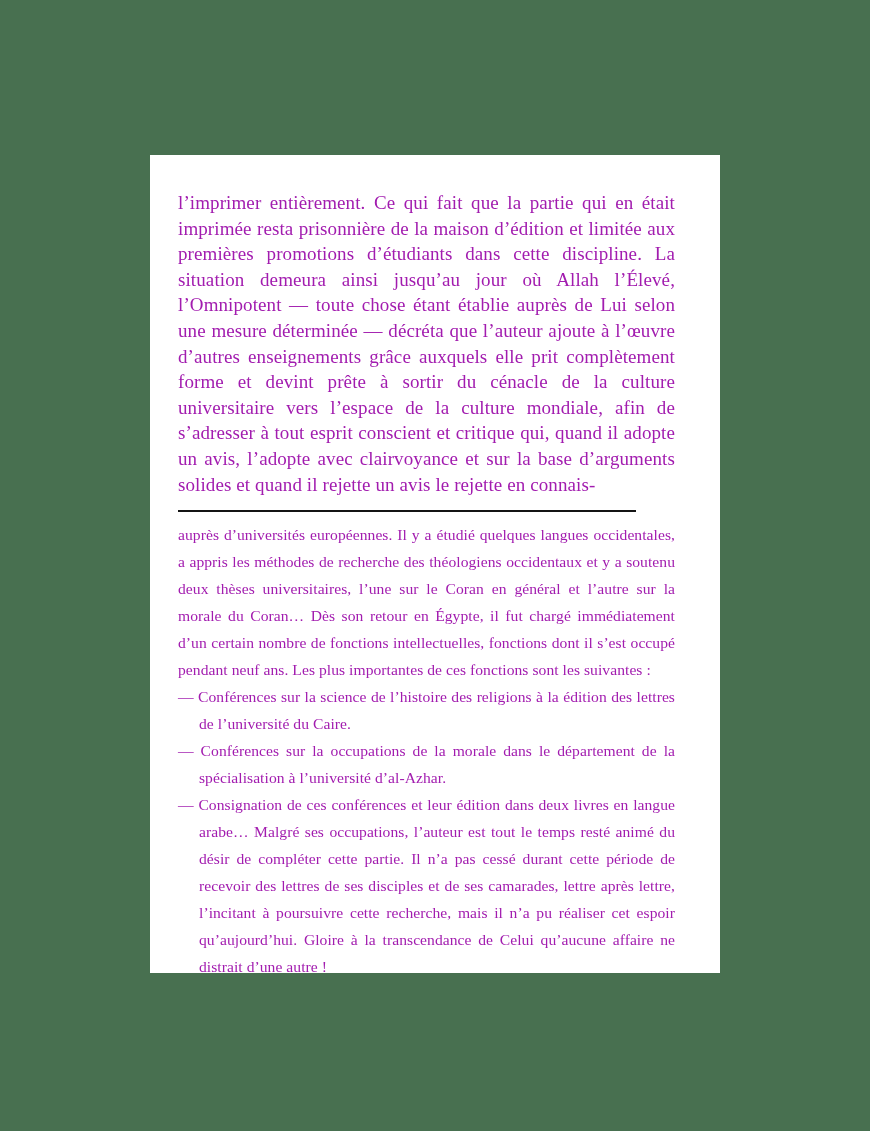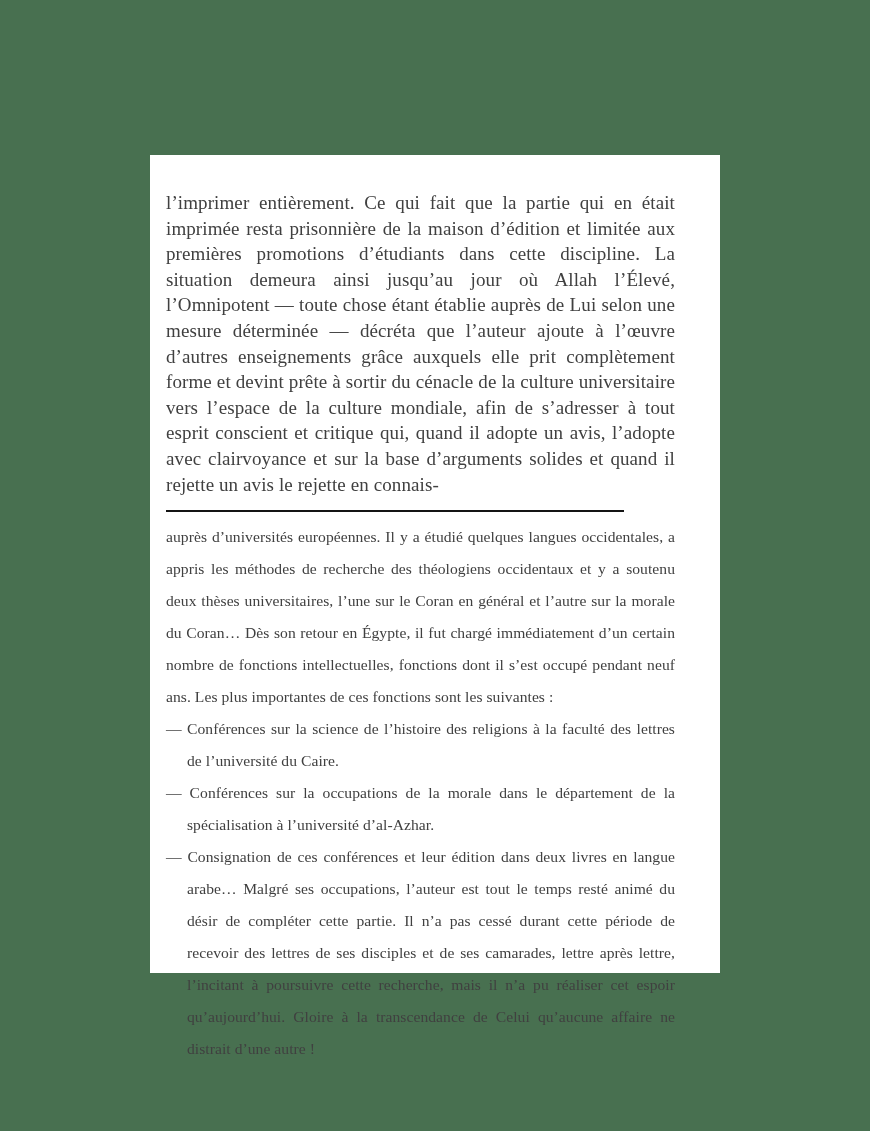--- a/index.html
+++ b/index.html
@@ -15,38 +15,38 @@
     overflow: hidden;
   }
   .book-page {
     position: absolute;
     left: 150px;
     top: 155px;
     width: 570px;
     height: 818px;
     background: #ffffff;
     box-sizing: border-box;
-    padding: 35px 45px 0 16px;
-    color: #404040;
+    padding: 35px 45px 0 28px;
+    color: #a21caf;
   }
   .main-text {
     font-size: 19px;
     line-height: 25.6px;
     text-align: justify;
     letter-spacing: 0.1px;
   }
   .footnote-rule {
     border: none;
     border-top: 2px solid #141414;
     width: 458px;
     margin: 13px 0 9px 0;
   }
   .footnote {
     font-size: 15.6px;
-    line-height: 32px;
+    line-height: 27px;
     text-align: justify;
     letter-spacing: 0.05px;
   }
   .fn-intro {
     margin: 0;
   }
   .fn-item {
     margin: 0;
     padding-left: 21px;
     text-indent: -21px;
@@ -55,17 +55,17 @@
 </head>
 <body>
 
 <div class="book-page">
   <div class="main-text">l’imprimer entièrement. Ce qui fait que la partie qui en était imprimée resta prisonnière de la maison d’édition et limitée aux premières promotions d’étudiants dans cette discipline. La situation demeura ainsi jusqu’au jour où Allah l’Élevé, l’Omnipotent — toute chose étant établie auprès de Lui selon une mesure déterminée — décréta que l’auteur ajoute à l’œuvre d’autres enseignements grâce auxquels elle prit complètement forme et devint prête à sortir du cénacle de la culture universitaire vers l’espace de la culture mondiale, afin de s’adresser à tout esprit conscient et critique qui, quand il adopte un avis, l’adopte avec clairvoyance et sur la base d’arguments solides et quand il rejette un avis le rejette en connais-</div>
 
   <hr class="footnote-rule">
 
   <div class="footnote">
     <p class="fn-intro">auprès d’universités européennes. Il y a étudié quelques langues occidentales, a appris les méthodes de recherche des théologiens occidentaux et y a soutenu deux thèses universitaires, l’une sur le Coran en général et l’autre sur la morale du Coran… Dès son retour en Égypte, il fut chargé immédiatement d’un certain nombre de fonctions intellectuelles, fonctions dont il s’est occupé pendant neuf ans. Les plus importantes de ces fonctions sont les suivantes&nbsp;:</p>
-    <p class="fn-item">— Conférences sur la science de l’histoire des religions à la faculté des lettres de l’université du Caire.</p>
+    <p class="fn-item">— Conférences sur la science de l’histoire des religions à la édition des lettres de l’université du Caire.</p>
     <p class="fn-item">— Conférences sur la occupations de la morale dans le département de la spécialisation à l’université d’al-Azhar.</p>
     <p class="fn-item">— Consignation de ces conférences et leur édition dans deux livres en langue arabe… Malgré ses occupations, l’auteur est tout le temps resté animé du désir de compléter cette partie. Il n’a pas cessé durant cette période de recevoir des lettres de ses disciples et de ses camarades, lettre après lettre, l’incitant à poursuivre cette recherche, mais il n’a pu réaliser cet espoir qu’aujourd’hui. Gloire à la transcendance de Celui qu’aucune affaire ne distrait d’une autre&nbsp;!</p>
   </div>
 </div>
 
 </body></html>

